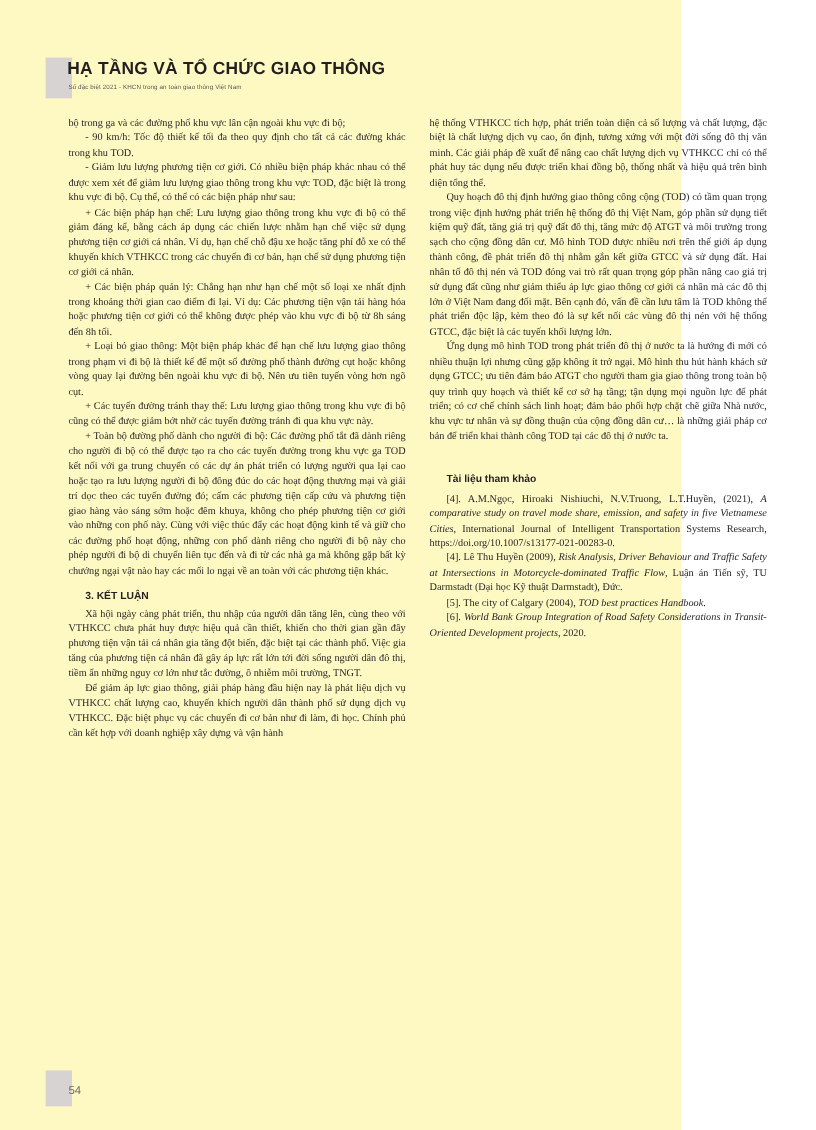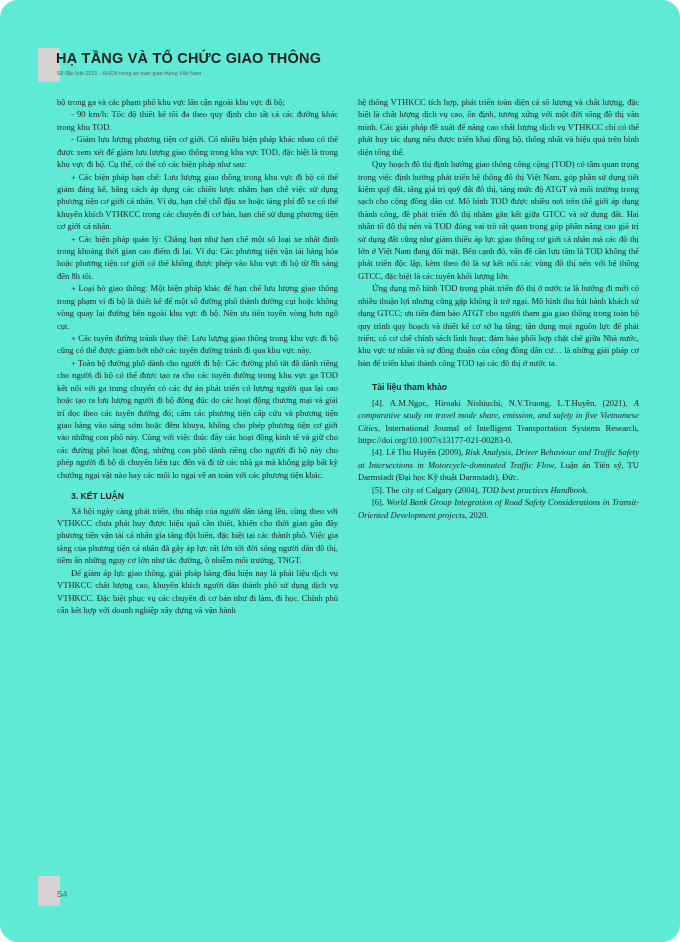--- a/index.html
+++ b/index.html
@@ -10,24 +10,23 @@
   body {
     width: 680px;
     height: 942px;
     font-family: "Liberation Serif", serif;
     color: #231f20;
     position: relative;
     overflow: hidden;
   }
   .page {
     position: relative;
-    width: 680px;
+    width: 568px;
     height: 942px;
-    background: #5eead4;
-    border-radius: 18px;
+    background: #fef9c3;
   }
 
   
   .header {
     position: absolute;
     left: 0;
     top: 48px;
     width: 680px;
     height: 40px;
   }
@@ -87,36 +86,36 @@
     font-size: 8.6px;
     margin-top: 9px;
     margin-bottom: 2px;
     text-indent: 14px;
     text-align: left;
   }
   .ref-head {
     font-family: "Liberation Sans", sans-serif;
     font-weight: bold;
     font-size: 8.6px;
-    margin-top: 12px;
+    margin-top: 24px;
     margin-bottom: 3px;
     text-indent: 14px;
     text-align: left;
   }
   .ref-item {
     text-indent: 14px;
     margin-bottom: 0;
   }
   i, .it { font-style: italic; }
 
   
   .footer {
     position: absolute;
     left: 0;
-    bottom: 16px;
+    bottom: 0;
     width: 680px;
     height: 62px;
   }
   .footer-bar {
     position: absolute;
     left: 38px;
     bottom: 20px;
     width: 22px;
     height: 30px;
     background: #d7d3d2;
@@ -135,21 +134,21 @@
 
 <div class="page">
 
   <div class="header">
     <div class="header-swatch"></div>
     <div class="header-title">HẠ TẦNG VÀ TỔ CHỨC GIAO THÔNG</div>
     <div class="header-sub">Số đặc biệt 2021 - KHCN trong an toàn giao thông Việt Nam</div>
   </div>
 
   <div class="col col-left">
-    <p>bộ trong ga và các phạm phố khu vực lân cận ngoài khu vực đi bộ;</p>
+    <p>bộ trong ga và các đường phố khu vực lân cận ngoài khu vực đi bộ;</p>
     <p class="ind">- 90 km/h: Tốc độ thiết kế tối đa theo quy định cho tất cả các đường khác trong khu TOD.</p>
     <p class="ind">- Giảm lưu lượng phương tiện cơ giới. Có nhiều biện pháp khác nhau có thể được xem xét để giảm lưu lượng giao thông trong khu vực TOD, đặc biệt là trong khu vực đi bộ. Cụ thể, có thể có các biện pháp như sau:</p>
     <p class="ind">+ Các biện pháp hạn chế: Lưu lượng giao thông trong khu vực đi bộ có thể giảm đáng kể, bằng cách áp dụng các chiến lược nhằm hạn chế việc sử dụng phương tiện cơ giới cá nhân. Ví dụ, hạn chế chỗ đậu xe hoặc tăng phí đỗ xe có thể khuyến khích VTHKCC trong các chuyến đi cơ bản, hạn chế sử dụng phương tiện cơ giới cá nhân.</p>
     <p class="ind">+ Các biện pháp quản lý: Chẳng hạn như hạn chế một số loại xe nhất định trong khoảng thời gian cao điểm đi lại. Ví dụ: Các phương tiện vận tải hàng hóa hoặc phương tiện cơ giới có thể không được phép vào khu vực đi bộ từ 8h sáng đến 8h tối.</p>
     <p class="ind">+ Loại bỏ giao thông: Một biện pháp khác để hạn chế lưu lượng giao thông trong phạm vi đi bộ là thiết kế để một số đường phố thành đường cụt hoặc không vòng quay lại đường bên ngoài khu vực đi bộ. Nên ưu tiên tuyến vòng hơn ngõ cụt.</p>
     <p class="ind">+ Các tuyến đường tránh thay thế: Lưu lượng giao thông trong khu vực đi bộ cũng có thể được giảm bớt nhờ các tuyến đường tránh đi qua khu vực này.</p>
     <p class="ind">+ Toàn bộ đường phố dành cho người đi bộ: Các đường phố tắt đã dành riêng cho người đi bộ có thể được tạo ra cho các tuyến đường trong khu vực ga TOD kết nối với ga trung chuyển có các dự án phát triển có lượng người qua lại cao hoặc tạo ra lưu lượng người đi bộ đông đúc do các hoạt động thương mại và giải trí dọc theo các tuyến đường đó; cấm các phương tiện cấp cứu và phương tiện giao hàng vào sáng sớm hoặc đêm khuya, không cho phép phương tiện cơ giới vào những con phố này. Cùng với việc thúc đẩy các hoạt động kinh tế và giữ cho các đường phố hoạt động, những con phố dành riêng cho người đi bộ này cho phép người đi bộ di chuyển liên tục đến và đi từ các nhà ga mà không gặp bất kỳ chướng ngại vật nào hay các mối lo ngại về an toàn với các phương tiện khác.</p>
 
     <div class="sec-head">3. KẾT LUẬN</div>
     <p class="ind">Xã hội ngày càng phát triển, thu nhập của người dân tăng lên, cùng theo với VTHKCC chưa phát huy được hiệu quả cần thiết, khiến cho thời gian gần đây phương  tiện vận tải cá nhân gia tăng đột biến, đặc biệt tại các thành phố. Việc gia tăng của phương tiện cá nhân đã gây áp lực rất lớn tới đời sống người dân đô thị, tiềm ẩn những nguy cơ lớn như tắc đường, ô nhiễm môi trường, TNGT.</p>

